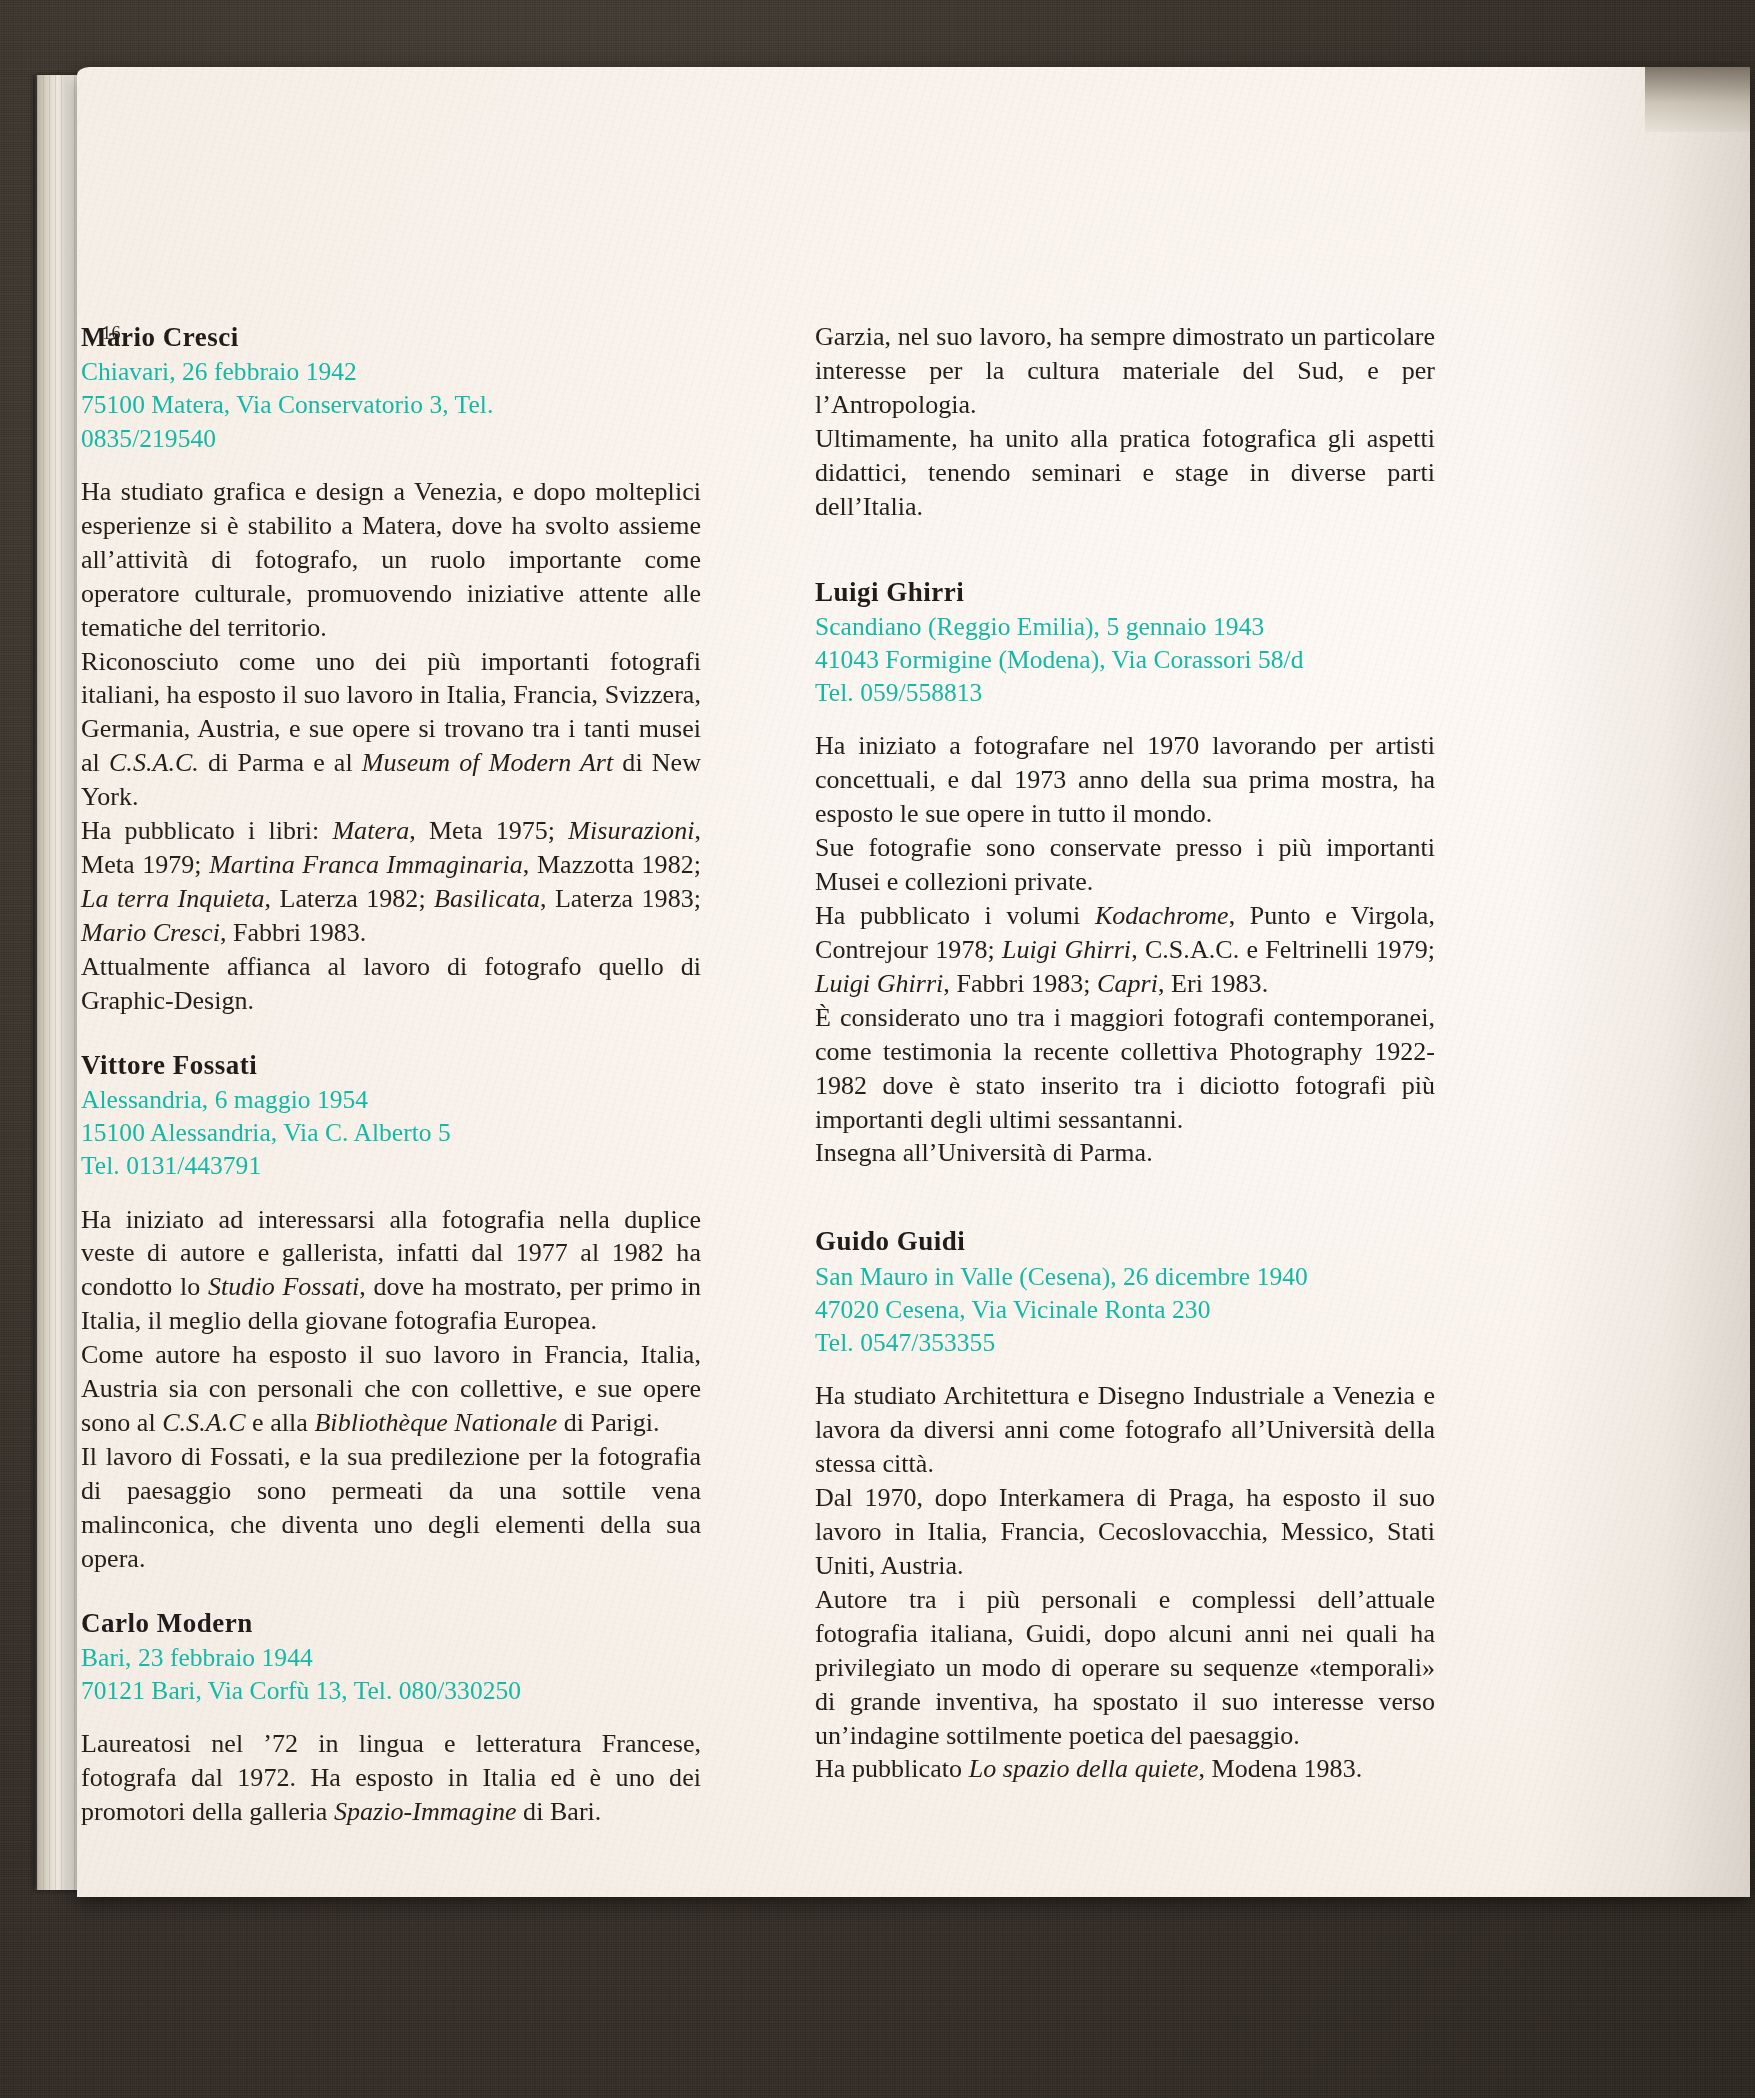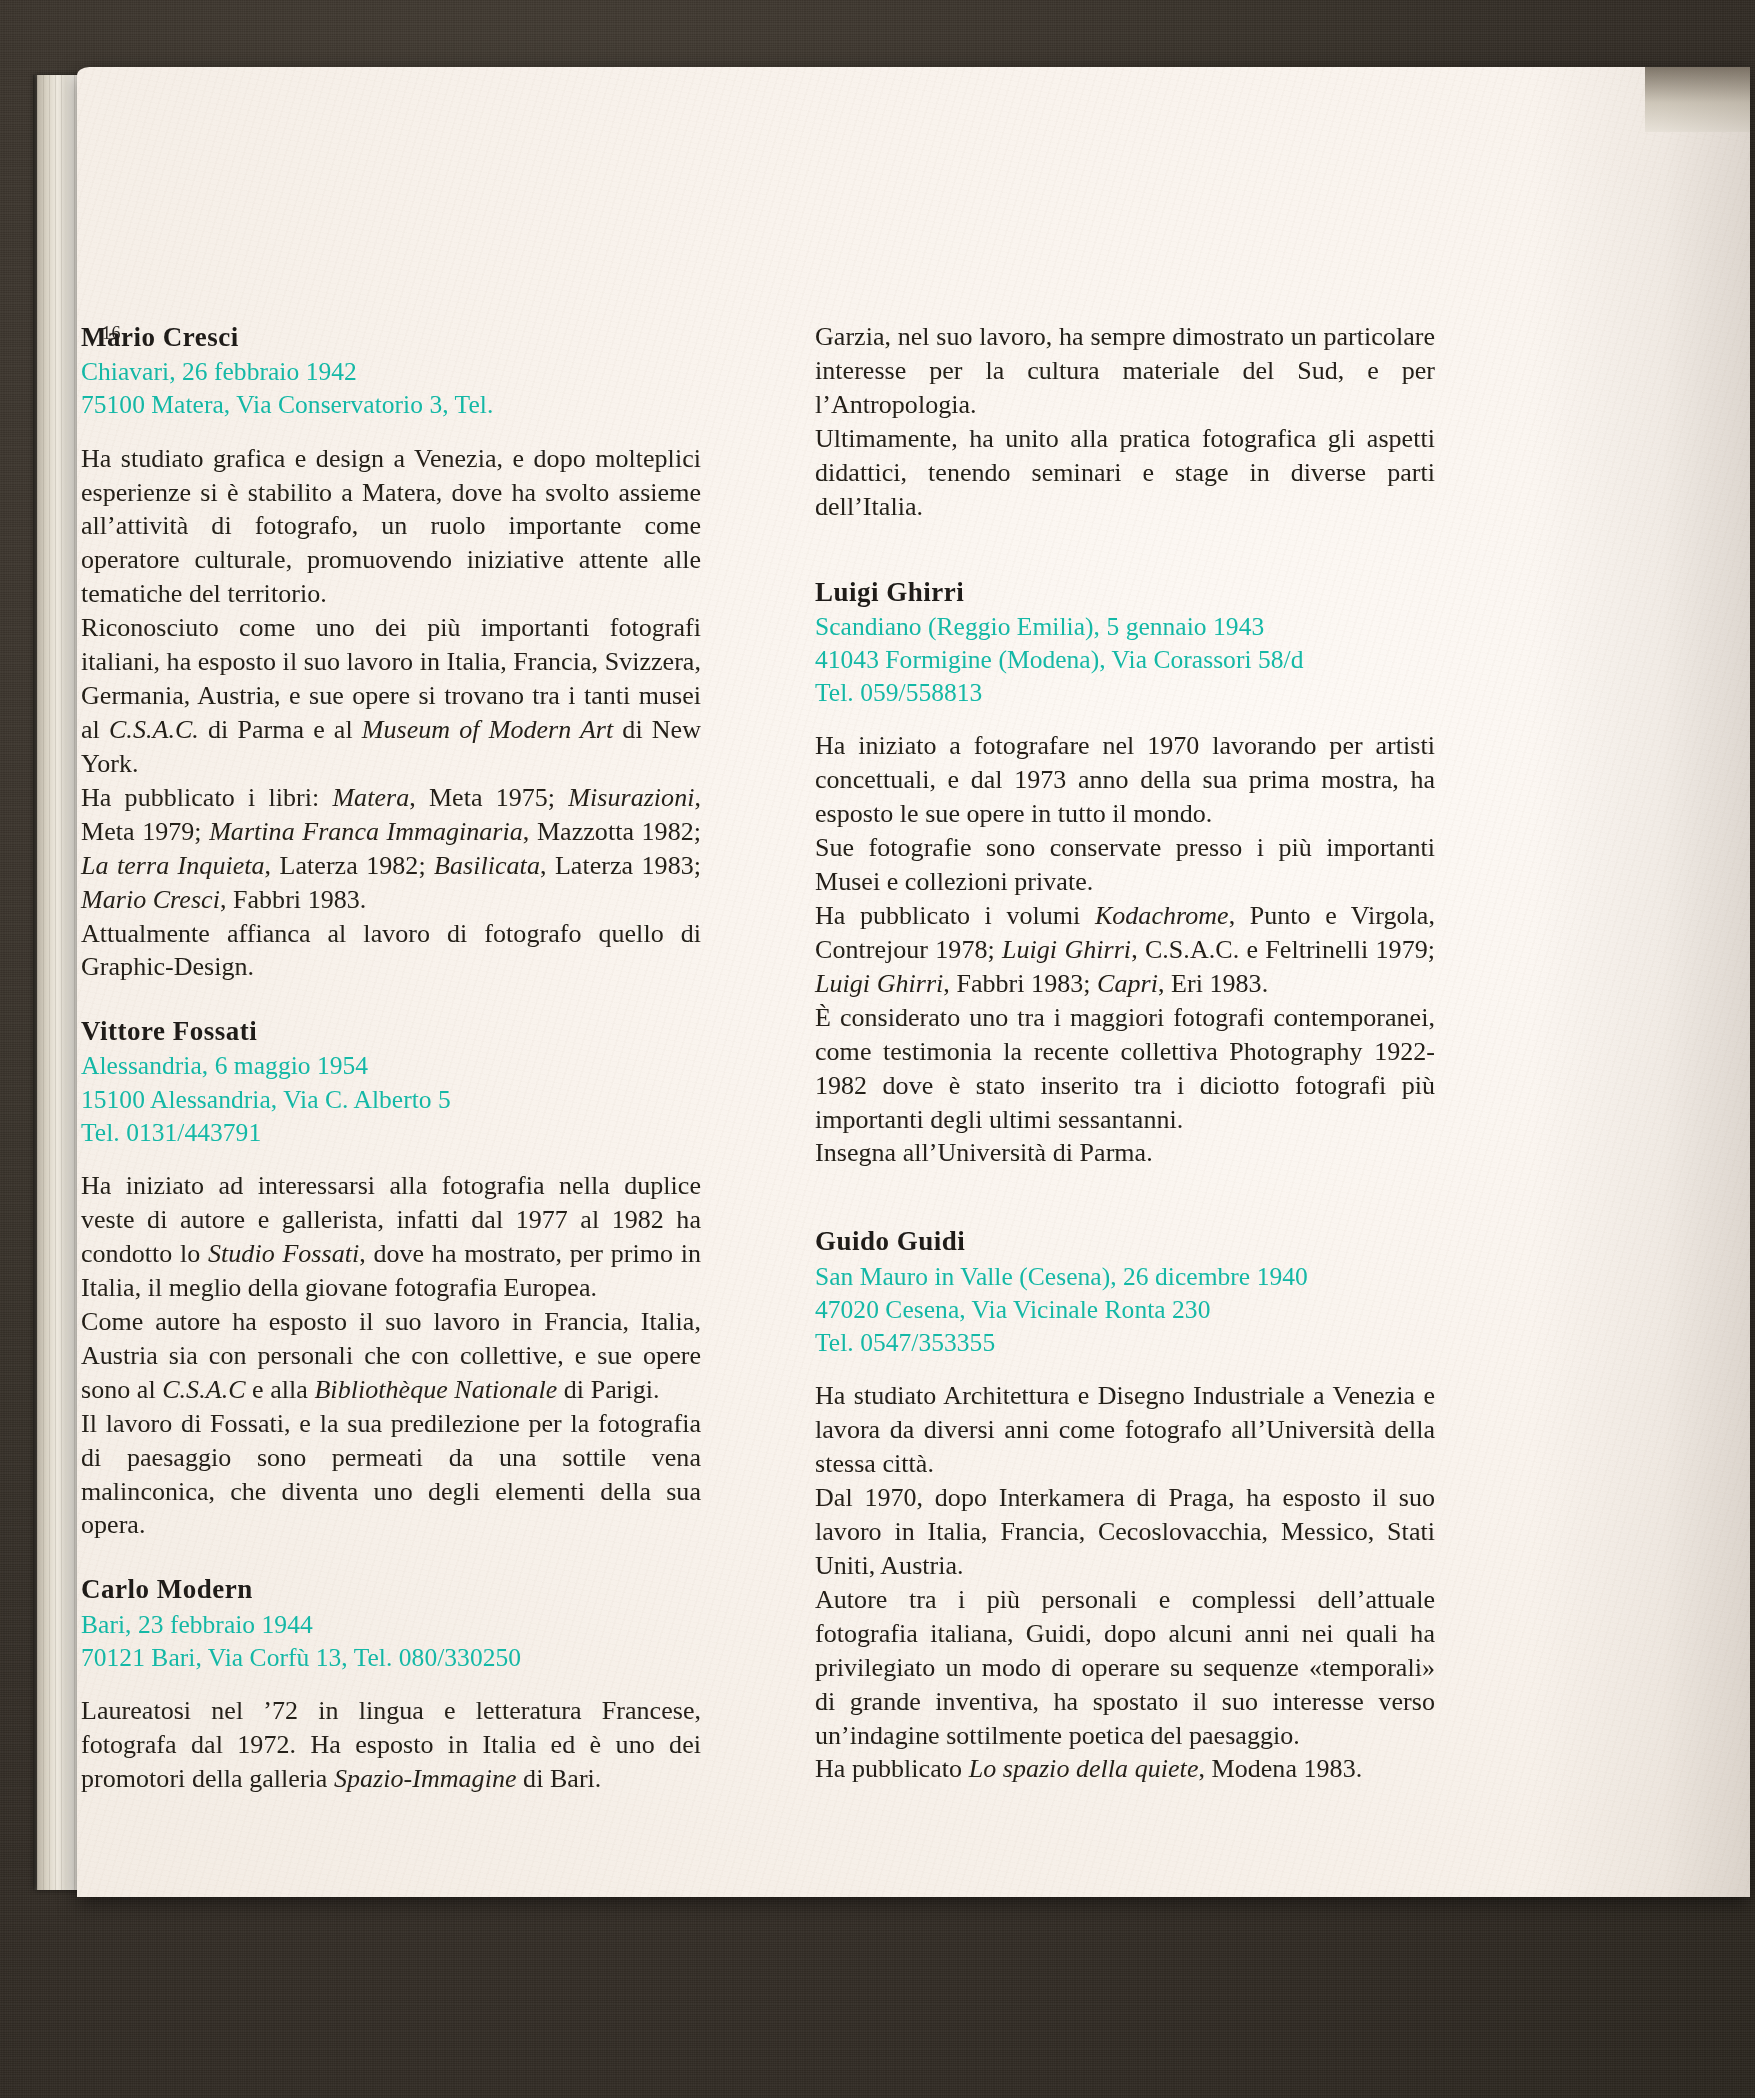--- a/index.html
+++ b/index.html
@@ -173,20 +173,21 @@
   <div class="folio">16</div>
 
   <div class="cols">
 
     <div class="col">
 
       <div class="entry">
         <div class="name">Mario Cresci</div>
         <div class="meta">Chiavari, 26 febbraio 1942</div>
         <div class="meta">75100 Matera, Via Conservatorio 3, Tel.</div>
+        <div class="meta">0835/219540</div>
         <div class="bio">Ha studiato grafica e design a Venezia, e dopo molteplici esperienze si è stabilito a Matera, dove ha svolto assieme all’attività di fotografo, un ruolo importante come operatore culturale, promuovendo iniziative attente alle tematiche del territorio.<br>Riconosciuto come uno dei più importanti fotografi italiani, ha esposto il suo lavoro in Italia, Francia, Svizzera, Germania, Austria, e sue opere si trovano tra i tanti musei al <i>C.S.A.C.</i> di Parma e al <i>Museum of Modern Art</i> di New York.<br>Ha pubblicato i libri: <i>Matera</i>, Meta 1975; <i>Misurazioni</i>, Meta 1979; <i>Martina Franca Immaginaria</i>, Mazzotta 1982; <i>La terra Inquieta</i>, Laterza 1982; <i>Basilicata</i>, Laterza 1983; <i>Mario Cresci</i>, Fabbri 1983.<br>Attualmente affianca al lavoro di fotografo quello di Graphic-Design.</div>
       </div>
 
       <div class="entry">
         <div class="name">Vittore Fossati</div>
         <div class="meta">Alessandria, 6 maggio 1954</div>
         <div class="meta">15100 Alessandria, Via C. Alberto 5</div>
         <div class="meta">Tel. 0131/443791</div>
         <div class="bio">Ha iniziato ad interessarsi alla fotografia nella duplice veste di autore e gallerista, infatti dal 1977 al 1982 ha condotto lo <i>Studio Fossati</i>, dove ha mostrato, per primo in Italia, il meglio della giovane fotografia Europea.<br>Come autore ha esposto il suo lavoro in Francia, Italia, Austria sia con personali che con collettive, e sue opere sono al <i>C.S.A.C</i> e alla <i>Bibliothèque Nationale</i> di Parigi.<br>Il lavoro di Fossati, e la sua predilezione per la fotografia di paesaggio sono permeati da una sottile vena malinconica, che diventa uno degli elementi della sua opera.</div>
       </div>

